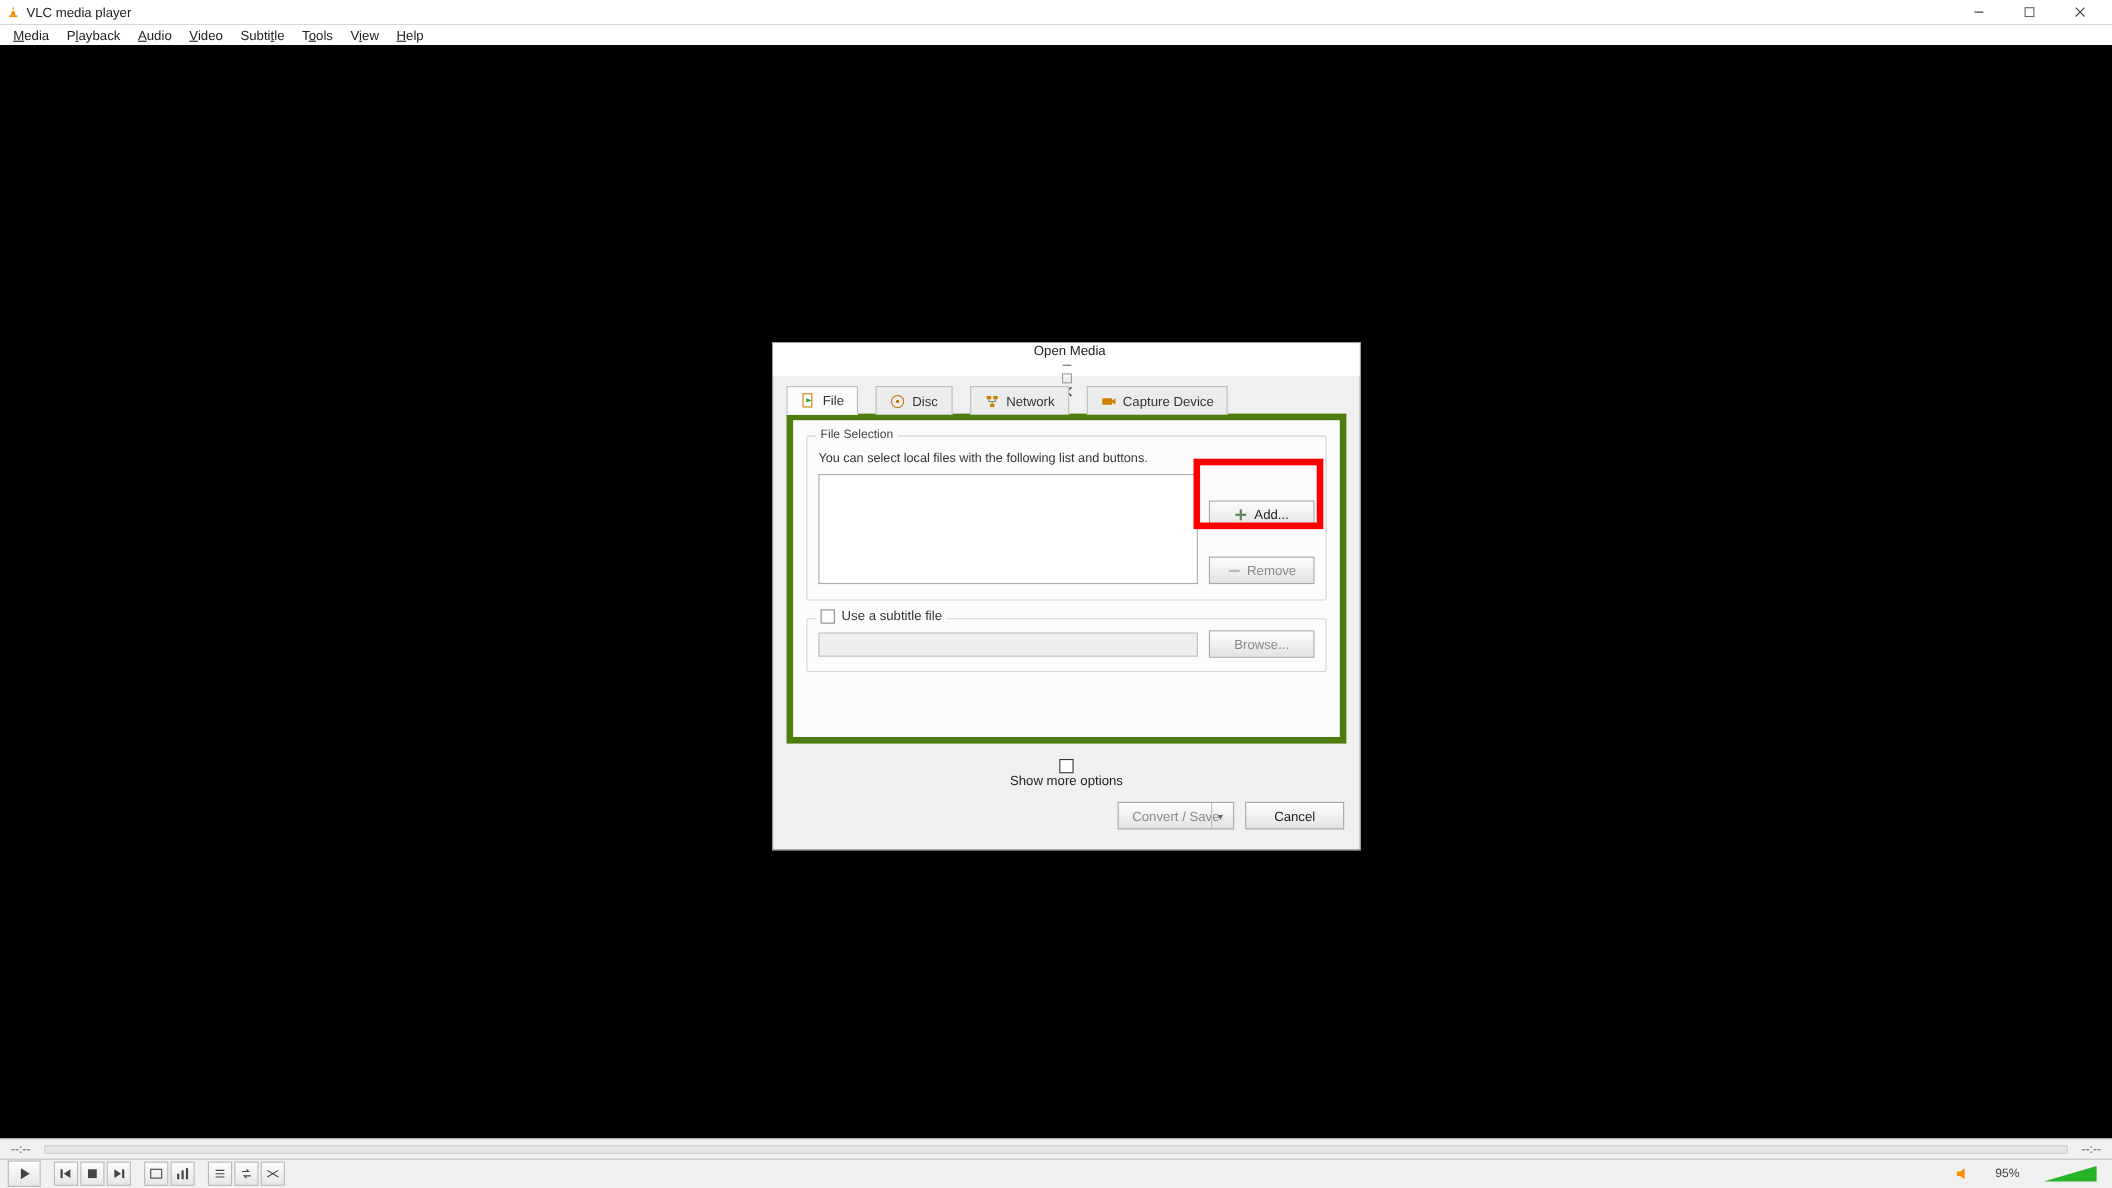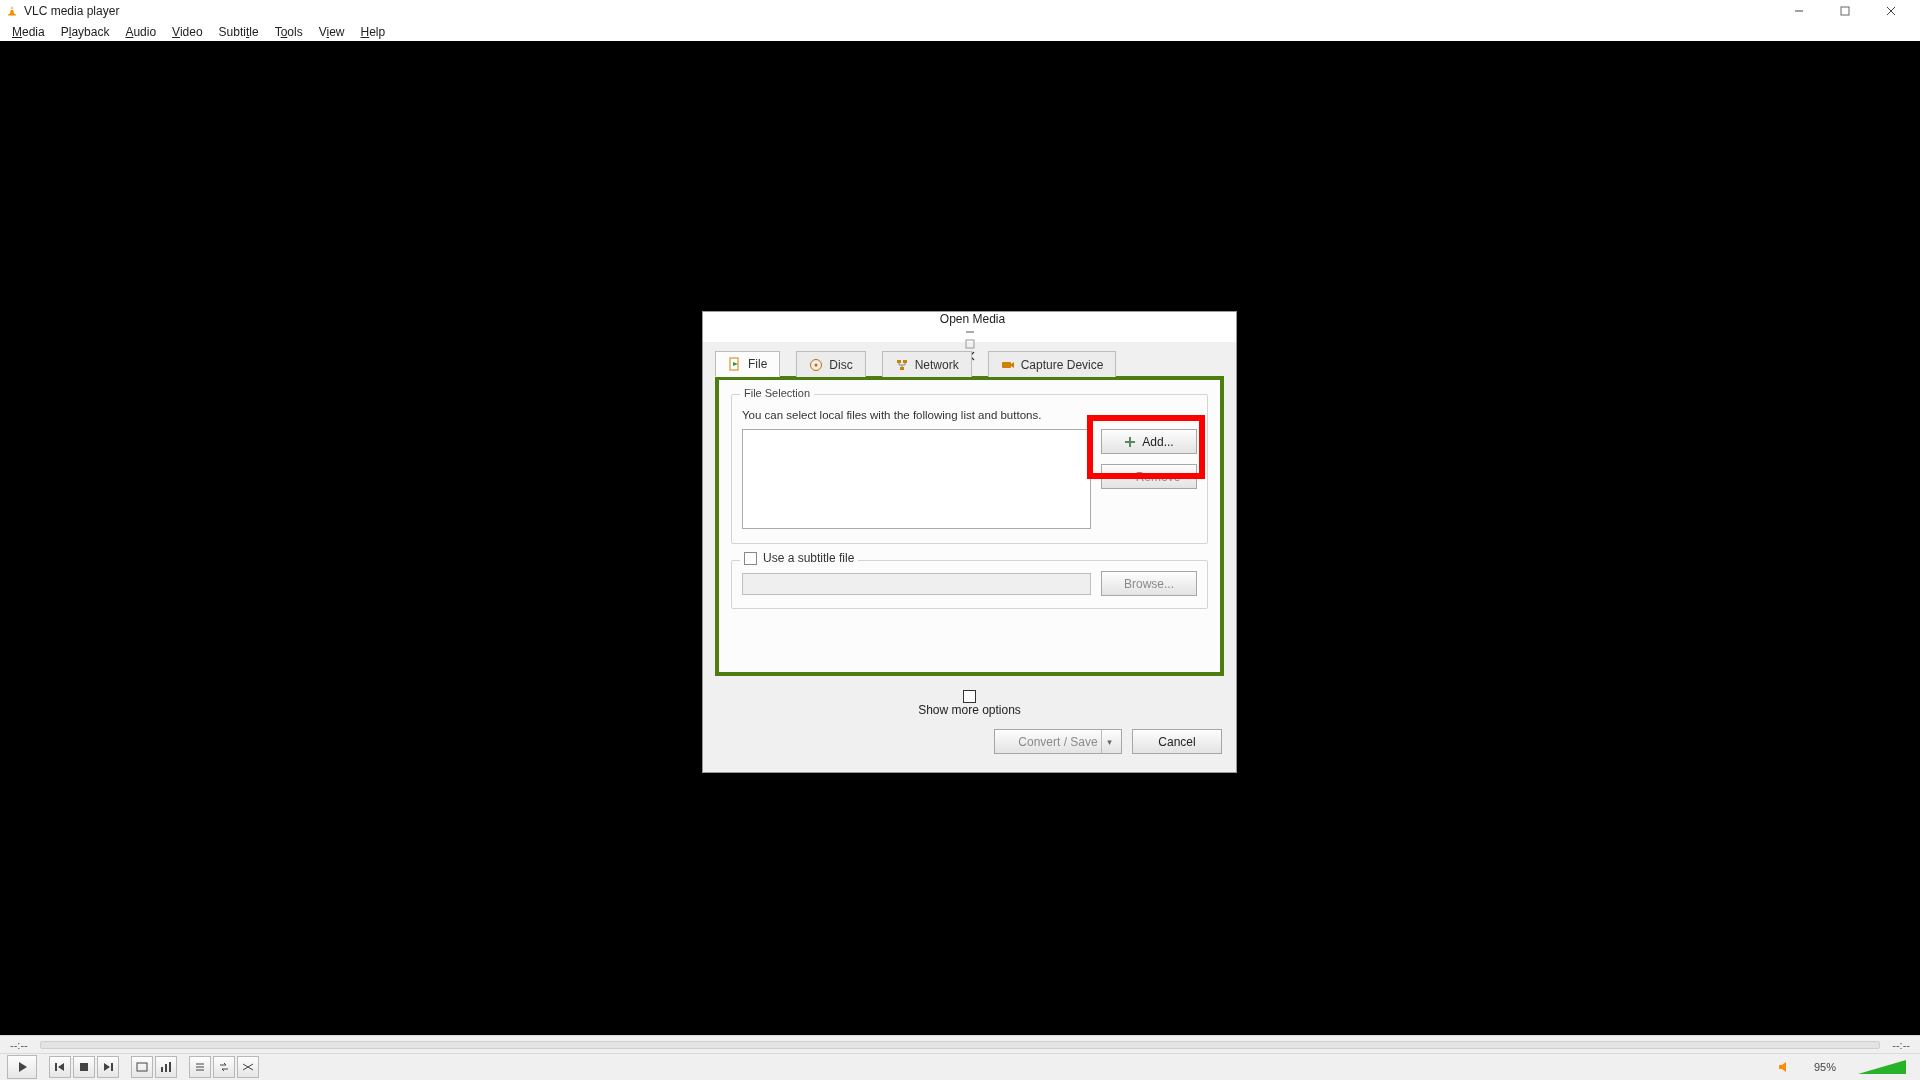--- a/index.html
+++ b/index.html
@@ -71,38 +71,38 @@
   .tabs { display: flex; gap: 16px; height: 26px; }
   .tab {
     display: flex; align-items: center; gap: 6px;
     padding: 0 12px; font-size: 12px; color: #333;
     border: 1px solid #bcbcbc; background: #ececec; border-bottom: none;
     position: relative; top: 1px;
   }
   .tab.active { background: #fcfcfc; border-bottom: 1px solid #fcfcfc; z-index: 2; }
   .tab-icon { width: 14px; height: 14px; }
   .tabpanel {
-    border: 4px solid #4d7c0f; background: #fcfcfc; padding: 10px 12px 14px 12px;
+    border: 6px solid #4d7c0f; background: #fcfcfc; padding: 10px 12px 14px 12px;
     min-height: 300px;
   }
   
   .group {
     border: 1px solid #d4d4d4; border-radius: 2px; padding: 10px 10px 14px 10px;
     position: relative; margin-top: 4px;
   }
   .group > .legend {
     position: absolute; top: -8px; left: 8px; background: #fcfcfc;
     padding: 0 4px; font-size: 11px; color: #444;
   }
   .hint { font-size: 11.5px; color: #333; margin: 4px 0 8px 0; }
   .fsrow { display: flex; gap: 10px; }
   .filelist {
     flex: 1; height: 100px; background: #fff; border: 1px solid #aaa;
   }
-  .fsbtns { width: 96px; display: flex; flex-direction: column; gap: 10px; }
+  .fsbtns { width: 96px; display: flex; flex-direction: column; gap: 26px; justify-content: flex-end; }
   .btn {
     height: 25px; border: 1px solid #a7a7a7; background: linear-gradient(#fdfdfd,#e3e3e3);
     font-size: 12px; color: #222; display: flex; align-items: center; justify-content: center;
     gap: 6px; padding: 0 8px;
   }
   .btn.disabled { color: #8a8a8a; }
   .plus-icon { width: 12px; height: 12px; }
   
   .highlight-add {
     position: absolute; border: 6px solid #ff0000; pointer-events: none;
@@ -127,21 +127,21 @@
   .show-more {
     display: flex; align-items: center; gap: 0; margin: 14px 2px 0 2px;
     font-size: 12px; color: #222; flex-direction: column;
   }
   .show-more .chk { border: 1.5px solid #333; }
   .dlg-footer {
     display: flex; justify-content: flex-end; gap: 10px; margin-top: 12px;
     padding: 0 2px;
   }
   .btn.primary {
-    width: 128px; height: 25px; position: relative; color: #8a8a8a;
+    width: 106px; height: 25px; position: relative; color: #8a8a8a;
   }
   .btn.primary .caret {
     position: absolute; right: 4px; top: 0; bottom: 0; width: 16px;
     border-left: 1px solid #bcbcbc; display: flex; align-items: center; justify-content: center;
     font-size: 9px; color: #666;
   }
   .btn.cancel { width: 90px; height: 25px; }
   
   .cone-shape { display: block; }
 </style>

